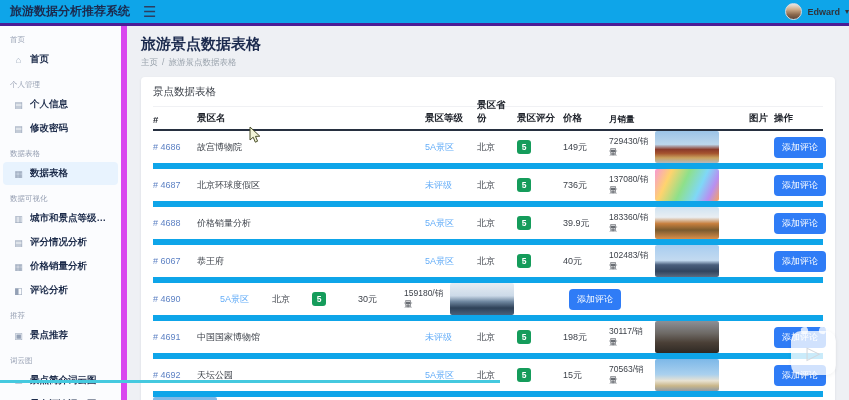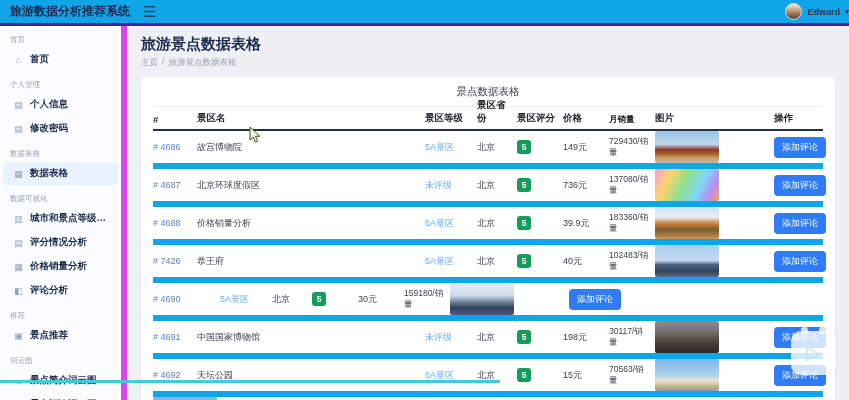--- a/index.html
+++ b/index.html
@@ -31,35 +31,35 @@
   .side-icon{ font-size:9px; color:#93a0b5; width:11px; text-align:center; flex:0 0 11px;}
   .side-text{ font-size:9.5px; font-weight:bold; color:#1c2b4a; overflow:hidden; text-overflow:ellipsis;}
   
   .main{ position:absolute; top:26px; left:127px; right:0; bottom:0; background:#eef0f4;
     padding:7px 14px 0 14px; overflow:hidden;}
   .page-title{ font-size:15px; font-weight:bold; color:#1b2a4e; margin-top:2px;}
   .breadcrumb{ font-size:8.5px; color:#9aa3ad; margin-top:3px; display:flex; gap:4px;}
   .breadcrumb a{ color:#9aa3ad; text-decoration:none;}
   .card{ background:#fff; border-radius:4px; box-shadow:0 1px 3px rgba(20,30,60,.08);
     margin-top:8px; padding:8px 12px 12px 12px; height:520px;}
-  .card-title{ font-size:10.5px; color:#3a3f47; padding-bottom:7px; border-bottom:1px solid #f0f1f4;text-align:center;}
+  .card-title{ font-size:10.5px; color:#3a3f47; padding-bottom:7px; border-bottom:1px solid #f0f1f4;}
   
   .thead{ display:flex; align-items:flex-end; height:24px; border-bottom:2px solid #273040;
     font-size:9.5px; font-weight:bold; color:#20242c; padding-bottom:4px;}
   .trow{ display:flex; align-items:center; height:38px; border-bottom:6px solid #0ea5e9;
     font-size:9px; color:#3a3f47;}
   .c{ padding-right:6px; overflow:hidden;}
   .c-id{ width:44px; flex:0 0 44px;}
   .c-name{ width:205px; flex:0 0 205px;}
   .c-level{ width:52px; flex:0 0 52px;margin-left:23px;}
   .c-prov{ width:40px; flex:0 0 40px;}
   .c-score{ width:46px; flex:0 0 46px;}
   .c-price{ width:46px; flex:0 0 46px;}
   .c-sales{ width:46px; flex:0 0 46px; word-break:break-all; line-height:1.35; font-size:8.5px;}
-  .c-photo{ width:119px; flex:0 0 119px;}
+  .c-photo{ width:119px; flex:0 0 119px;text-align:right;}
   .c-action{ width:72px; flex:0 0 72px; padding-right:0;}
   .c-id a{ color:#5e82c4; text-decoration:none; cursor:pointer;}
   .c-level a{ color:#66aef8; text-decoration:none; cursor:pointer;}
   .badge{ display:inline-block; min-width:14px; height:14px; line-height:14px; text-align:center;
     background:#159c5b; color:#fff; font-size:8.5px; font-weight:bold; border-radius:3px; padding:0 2px;}
   .photo{ width:64px; height:32px; border-radius:2px;}
   .btn{ background:#2f7cf6; color:#fff; border:none; border-radius:4px; font-size:9px;
     padding:4px 8px; cursor:pointer; font-family:inherit;}
   .photo-0{background:linear-gradient(180deg,#9cc4e8 0%,#bcd6ec 42%,#8b3a2a 58%,#a5542f 70%,#caa25e 84%,#b4b9bd 100%);}
   .photo-1{background:linear-gradient(115deg,#f79ad3 0%,#ffd36e 22%,#8ee08a 45%,#7fd8f7 68%,#b98ef0 85%,#f7a35c 100%);}
@@ -203,21 +203,21 @@
     <div class="c c-prov">北京</div>
     <div class="c c-score"><span class="badge">5</span></div>
     <div class="c c-price">39.9元</div>
     <div class="c c-sales">183360/销量</div>
     <div class="c c-photo">
             <div class="photo photo-2"></div>
           </div>
     <div class="c c-action"><button class="btn">添加评论</button></div>
   </div>
         <div class="trow">
-    <div class="c c-id"><a># 7426</a></div>
+    <div class="c c-id"><a># 6067</a></div>
     <div class="c c-name">恭王府</div>
     <div class="c c-level"><a>5A景区</a></div>
     <div class="c c-prov">北京</div>
     <div class="c c-score"><span class="badge">5</span></div>
     <div class="c c-price">40元</div>
     <div class="c c-sales">102483/销量</div>
     <div class="c c-photo">
             <div class="photo photo-3"></div>
           </div>
     <div class="c c-action"><button class="btn">添加评论</button></div>

